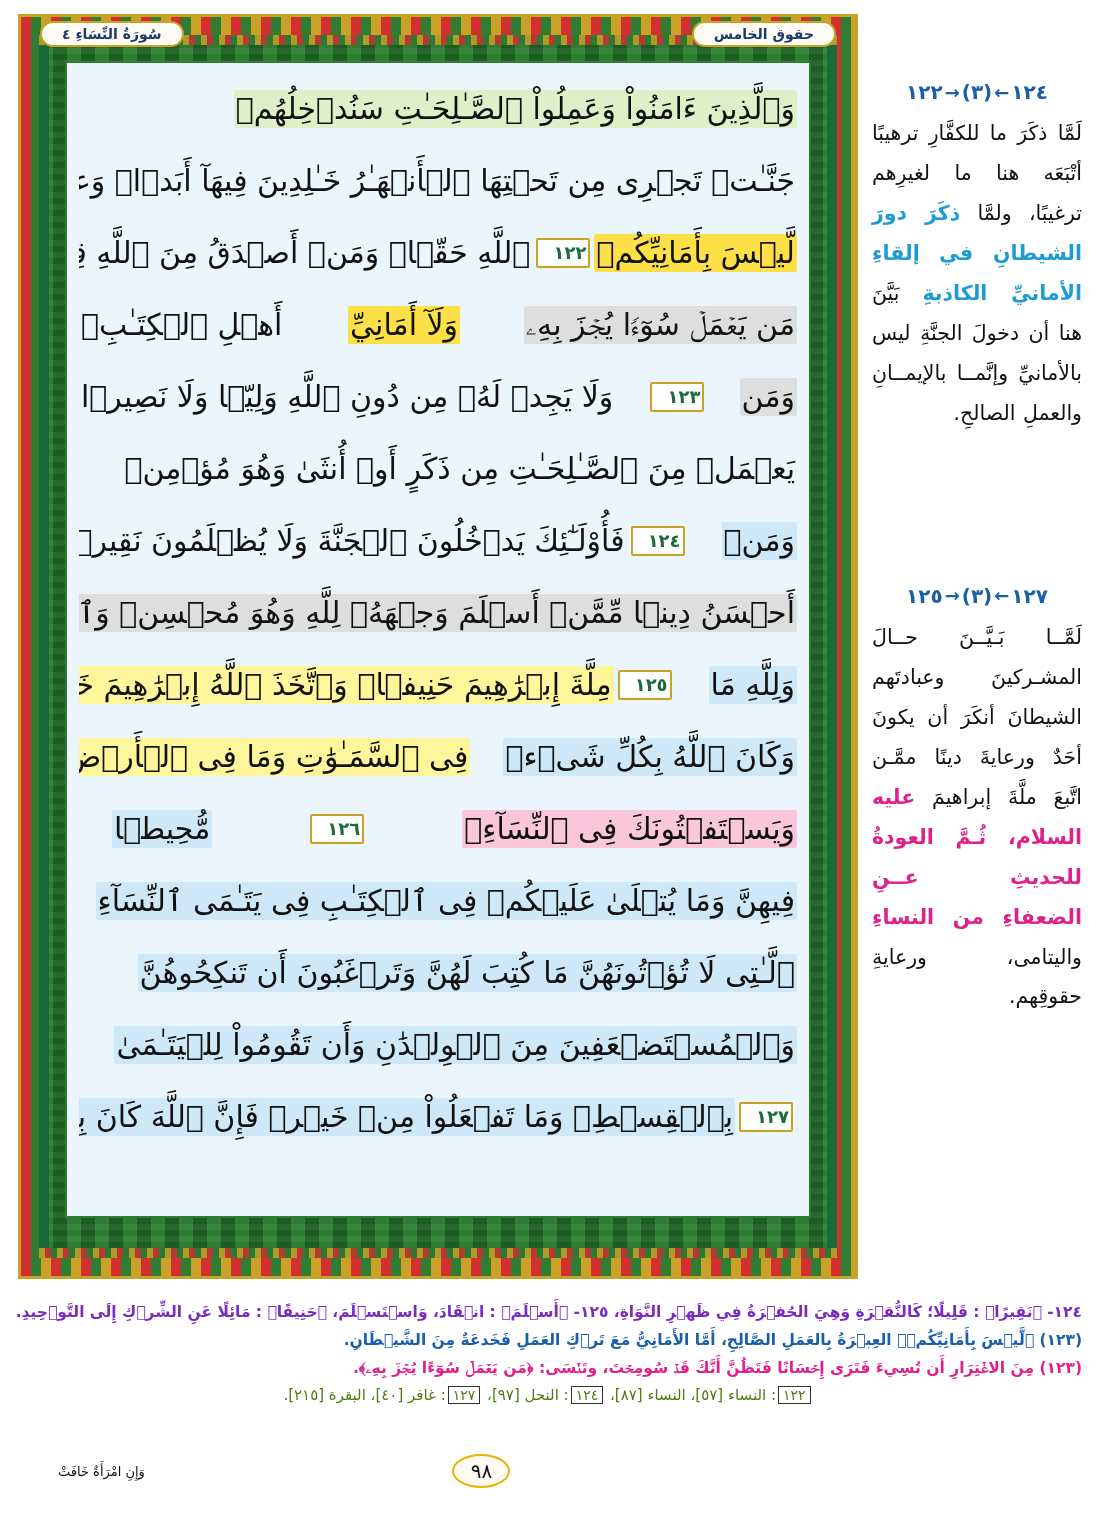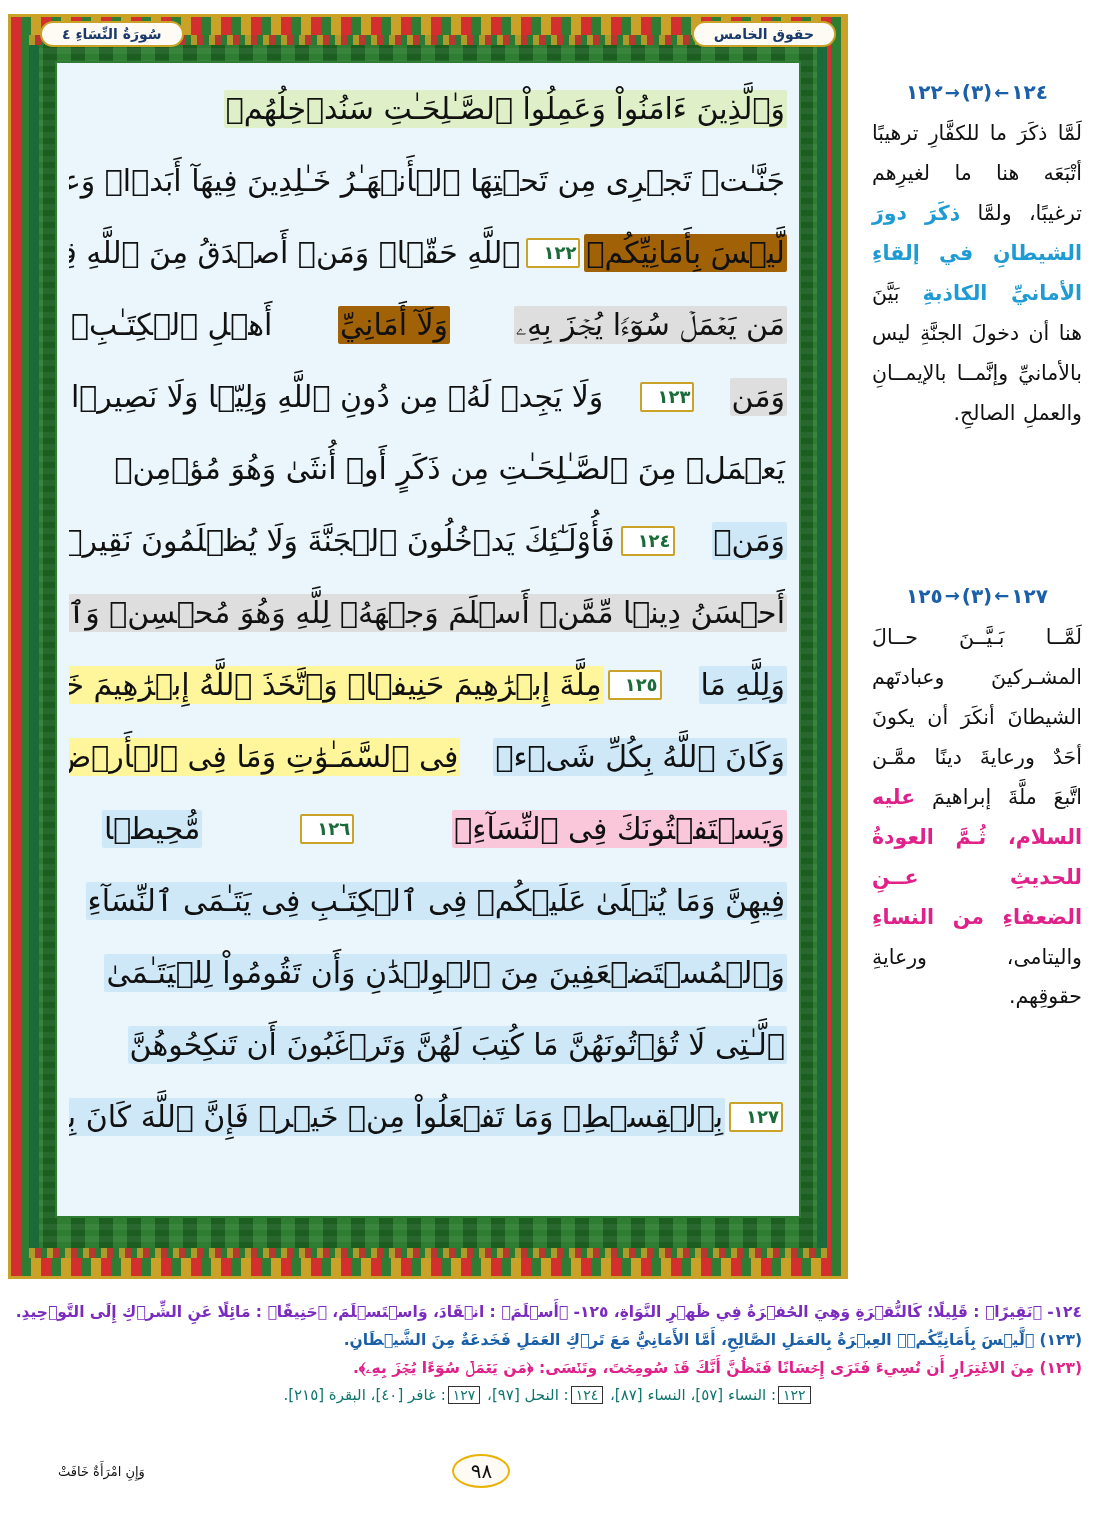--- a/index.html
+++ b/index.html
@@ -55,21 +55,21 @@
     text-justify: inter-word;
     word-spacing: 1px;
   }
   .note-text .hl-blue { color: #1f9bd4; font-weight: bold; }
   .note-text .hl-pink { color: #e0218a; font-weight: bold; }
 
   
   .quran-frame {
     position: absolute;
     top: 14px;
-    right: 248px;
+    right: 238px;
     width: 840px;
     height: 1265px;
     box-sizing: border-box;
     border: 3px solid #c9a227;
     background: #fdfbf3;
   }
   .frame-border {
     position: absolute;
     inset: 0;
     box-sizing: border-box;
@@ -118,21 +118,21 @@
     height: 72px;
     display: flex;
     align-items: center;
     justify-content: space-between;
     white-space: nowrap;
     overflow: hidden;
   }
   .qline > span { display: inline-block; padding: 4px 2px; border-radius: 2px; }
 
   .hl-green  { background: #dff0c8; }
-  .hl-orange { background: #a16207; }
+  .hl-orange { background: #fde047; }
   .hl-gray   { background: #dedede; }
   .hl-yellow { background: #fff59a; }
   .hl-blue-b { background: #cfe8f7; margin-left: 33px; }
   .hl-pink-b { background: #f9c6da; }
   .hl-none   { background: transparent; }
 
   .ayah-mark {
     display: inline-block;
     min-width: 46px;
     text-align: center;
@@ -215,21 +215,21 @@
     text-align: justify;
   }
   .fn-purple { color: #7b2cbf; font-weight: bold; }
   .fn-blue { color: #1a5fa8; font-weight: bold; }
   .fn-pink { color: #e0218a; font-weight: bold; }
   .fn-green { color: #1b6b3a; font-weight: bold; }
   .fn-refs {
     text-align: center;
     font-size: 15px;
     margin-top: 6px;
-    color: #0f766e;
+    color: #4d7c0f;
   }
   .boxnum {
     display: inline-block;
     border: 1px solid #333;
     padding: 0 4px;
     margin: 0 2px;
     font-size: 14px;
   }
 </style>
 </head>
@@ -340,24 +340,24 @@
         </div>
         <div class="qline">
           <span class="hl-pink-b">وَيَسۡتَفۡتُونَكَ فِى ٱلنِّسَآءِۖ</span>
           <span class="ayah-mark">١٢٦</span>
           <span class="hl-blue-b">مُّحِيطࣰا</span>
         </div>
         <div class="qline">
           <span class="hl-blue-b">فِيهِنَّ وَمَا يُتۡلَىٰ عَلَيۡكُمۡ فِى ٱلۡكِتَـٰبِ فِى يَتَـٰمَى ٱلنِّسَآءِ</span>
         </div>
         <div class="qline">
+          <span class="hl-blue-b">ٱلَّـٰتِى لَا تُؤۡتُونَهُنَّ مَا كُتِبَ لَهُنَّ وَتَرۡغَبُونَ أَن تَنكِحُوهُنَّ</span>
+        </div>
+        <div class="qline">
           <span class="hl-blue-b">وَٱلۡمُسۡتَضۡعَفِينَ مِنَ ٱلۡوِلۡدَٰنِ وَأَن تَقُومُواْ لِلۡيَتَـٰمَىٰ</span>
-        </div>
-        <div class="qline">
-          <span class="hl-blue-b">ٱلَّـٰتِى لَا تُؤۡتُونَهُنَّ مَا كُتِبَ لَهُنَّ وَتَرۡغَبُونَ أَن تَنكِحُوهُنَّ</span>
         </div>
         <div class="qline">
           <span class="ayah-mark">١٢٧</span>
           <span class="hl-blue-b">بِٱلۡقِسۡطِۚ وَمَا تَفۡعَلُواْ مِنۡ خَيۡرࣲ فَإِنَّ ٱللَّهَ كَانَ بِهِۦ عَلِيمࣰا</span>
         </div>
       </div>
   </div>
 
   <div class="footer-bar">
     <div class="footer-small"></div>

